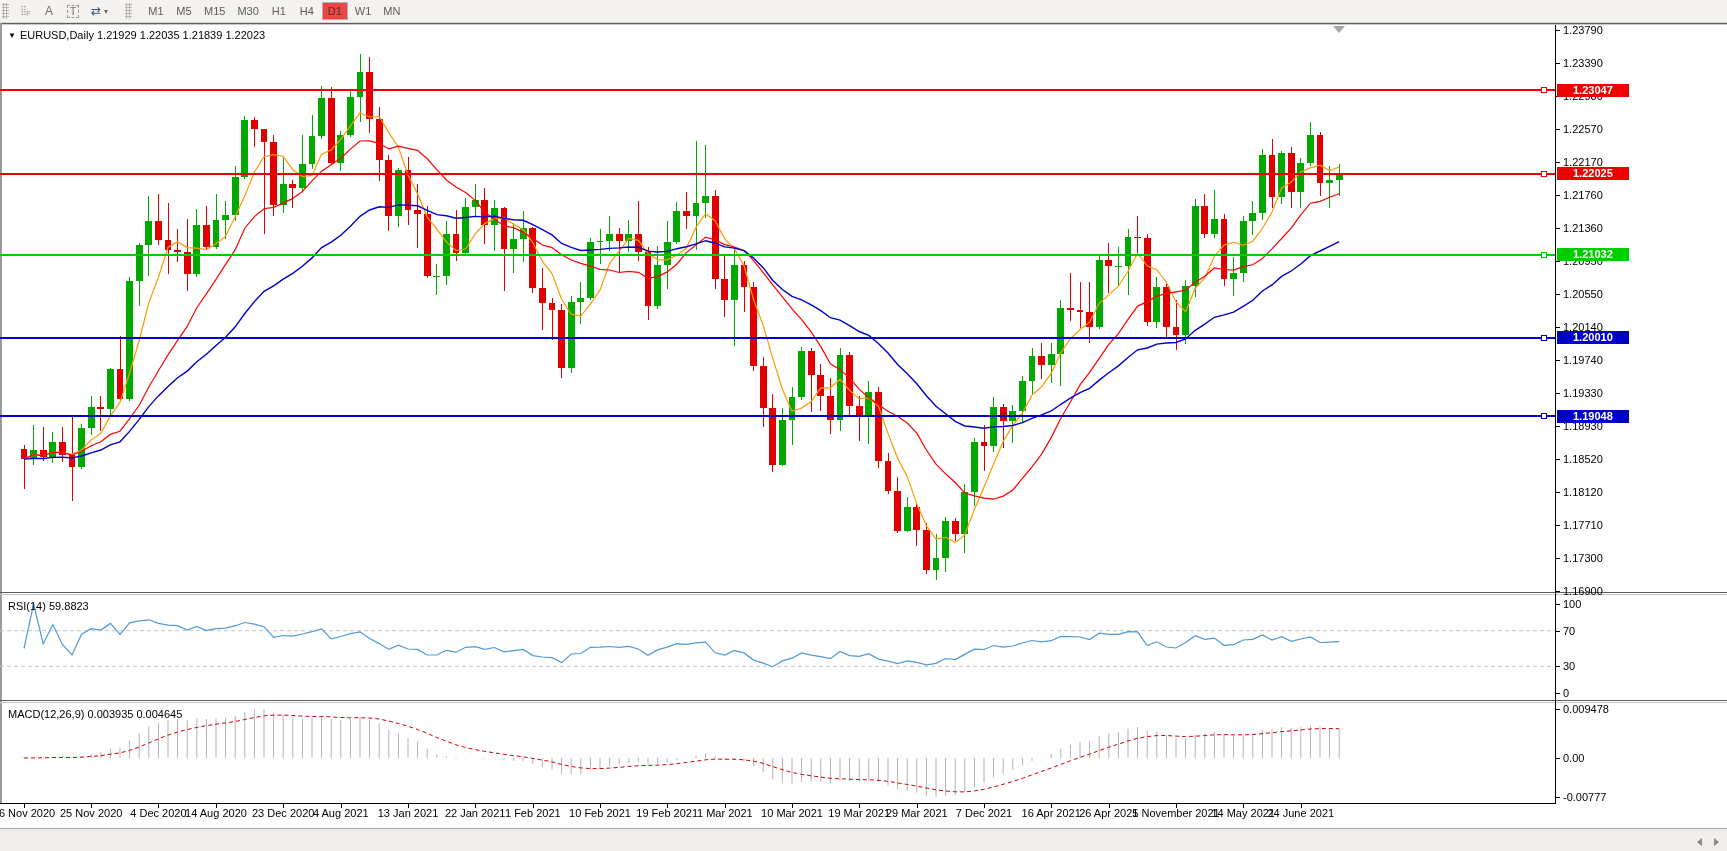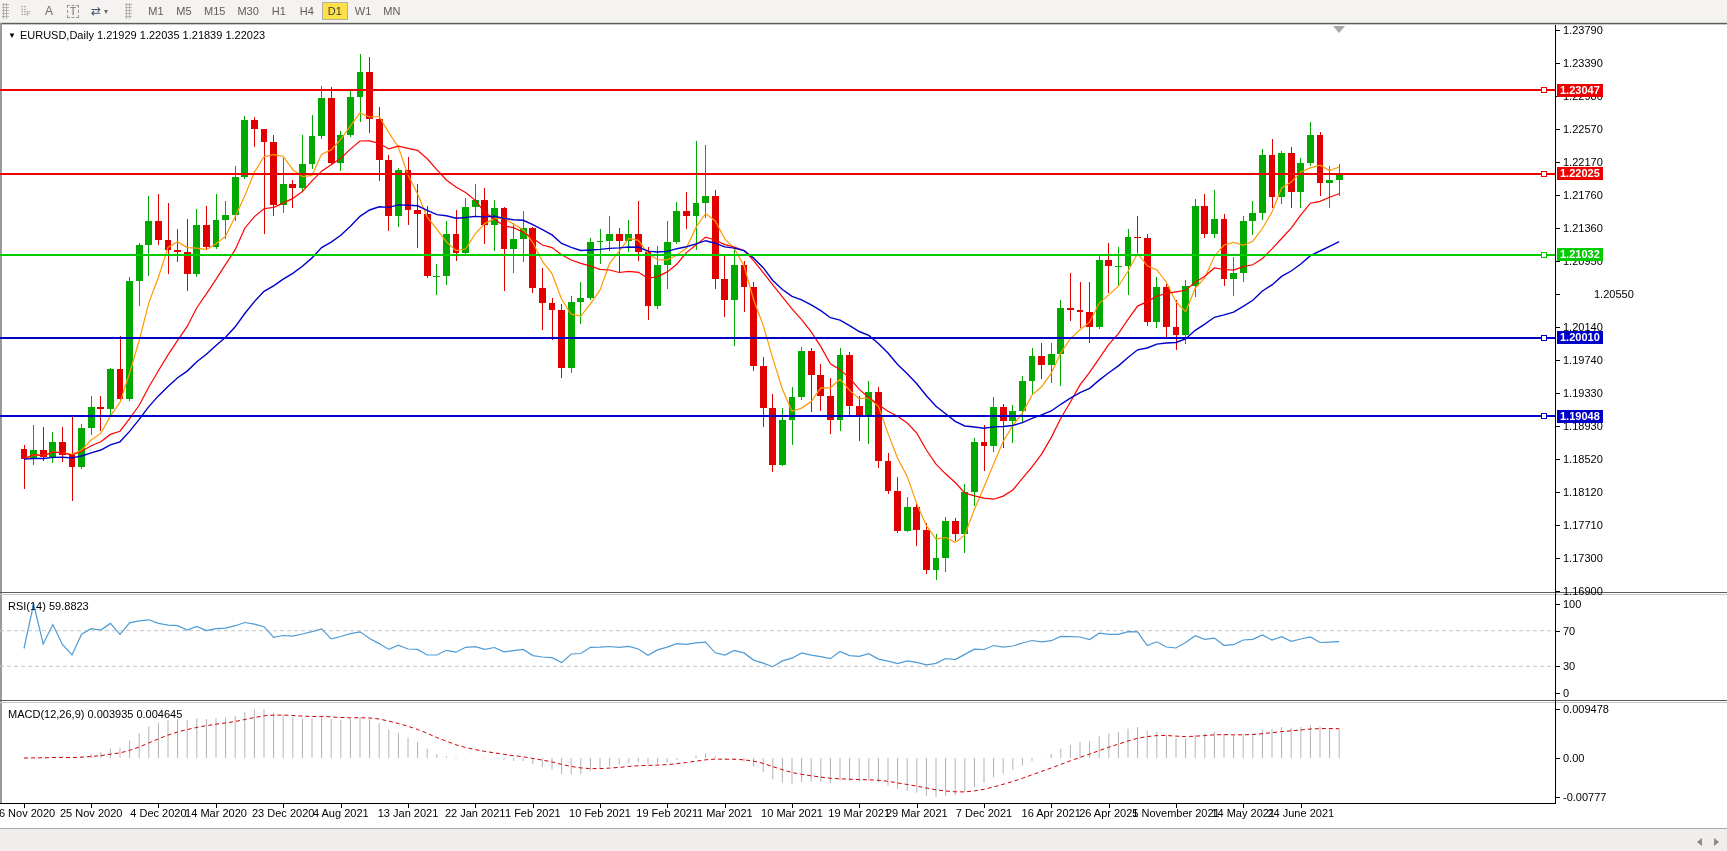--- a/index.html
+++ b/index.html
@@ -25,41 +25,41 @@
     padding:0;cursor:default;font-family:inherit;
   }
   .tool .boxT{border:1px dashed #9a9894;padding:0 2px;font-size:10px;line-height:11px;}
   .caret{font-size:8px;color:#6e6c68;width:10px;}
   .tfgroup{display:flex;align-items:center;margin-left:6px;}
   .tfbtn{
     min-width:26px;height:18px;margin:0 1px;padding:0 4px;
     background:transparent;border:1px solid transparent;
     color:#5f5d59;font-size:11px;font-family:inherit;cursor:default;
   }
-  .tfbtn.active{background:#fde047;border:1px solid #b3b1ad;color:#3c3a36;}
+  .tfbtn.active{background:#ef4444;border:1px solid #b3b1ad;color:#3c3a36;}
   
   .hline{position:absolute;left:0;width:1727px;height:1px;background:#8a8a8a;}
   .hline.dark{background:#5d5d5d;}
   .leftframe{position:absolute;left:0;top:23px;width:2px;height:780px;background:#9a9a9a;}
   #vaxis{position:absolute;left:1555px;top:25px;width:1px;height:778px;background:#000;}
   #dateline{position:absolute;left:0;top:803px;width:1556px;height:1px;background:#000;}
   
   .panelsvg{position:absolute;left:0;}
   #chart-title{
     position:absolute;left:8px;top:29px;z-index:5;color:#000;
     font-size:11px;letter-spacing:0;white-space:pre;
   }
   #chart-title .tri{font-size:8px;margin-right:4px;vertical-align:1px;}
   .paneltitle{position:absolute;left:8px;z-index:5;font-size:11px;color:#000;white-space:pre;}
   
   .axlabel{position:absolute;left:1563px;height:12px;line-height:12px;font-size:11px;color:#000;white-space:nowrap;}
   .axtick{position:absolute;left:1556px;width:4px;height:1px;background:#000;}
   .badge{
     position:absolute;left:1557px;height:13px;line-height:13px;
-    color:#fff;font-size:11px;font-weight:bold;padding:0 3px;white-space:nowrap;z-index:6;
+    color:#fff;font-size:11px;font-weight:bold;padding:0 16px;white-space:nowrap;z-index:6;
   }
   
   .datelabel{position:absolute;top:807px;font-size:11px;color:#000;transform:translateX(-50%);white-space:nowrap;}
   .datetick{position:absolute;top:803px;width:1px;height:5px;background:#000;}
   
   #barmarker{
     position:absolute;top:26px;width:0;height:0;z-index:4;
     border-left:6px solid transparent;border-right:6px solid transparent;
     border-top:7px solid #a8a8a8;
   }
@@ -595,21 +595,21 @@
     <div class="axlabel" style="top: 123.335px;">1.22570</div>
     <div class="axtick" style="top: 161.904px;"></div>
     <div class="axlabel" style="top: 155.904px;">1.22170</div>
     <div class="axtick" style="top: 195.287px;"></div>
     <div class="axlabel" style="top: 189.287px;">1.21760</div>
     <div class="axtick" style="top: 227.856px;"></div>
     <div class="axlabel" style="top: 221.856px;">1.21360</div>
     <div class="axtick" style="top: 261.239px;"></div>
     <div class="axlabel" style="top: 255.239px;">1.20950</div>
     <div class="axtick" style="top: 293.808px;"></div>
-    <div class="axlabel" style="top: 287.808px; margin-left: 31px;">1.20550</div>
+    <div class="axlabel" style="top: 287.808px;">1.20550</div>
     <div class="axtick" style="top: 327.192px;"></div>
     <div class="axlabel" style="top: 321.192px;">1.20140</div>
     <div class="axtick" style="top: 359.761px;"></div>
     <div class="axlabel" style="top: 353.761px;">1.19740</div>
     <div class="axtick" style="top: 393.144px;"></div>
     <div class="axlabel" style="top: 387.144px;">1.19330</div>
     <div class="axtick" style="top: 425.713px;"></div>
     <div class="axlabel" style="top: 419.713px;">1.18930</div>
     <div class="axtick" style="top: 459.096px;"></div>
     <div class="axlabel" style="top: 453.096px;">1.18520</div>
@@ -642,21 +642,21 @@
     <div class="axlabel" style="top: 791px;">-0.00777</div>
   </div>
 <div id="date-axis">
     <div class="datetick" style="left: 24px;"></div>
     <div class="datelabel" style="left: 24px;">16 Nov 2020</div>
     <div class="datetick" style="left: 91.2px;"></div>
     <div class="datelabel" style="left: 91.2px;">25 Nov 2020</div>
     <div class="datetick" style="left: 158.4px;"></div>
     <div class="datelabel" style="left: 158.4px;">4 Dec 2020</div>
     <div class="datetick" style="left: 216px;"></div>
-    <div class="datelabel" style="left: 216px;">14 Mar 2020</div>
+    <div class="datelabel" style="left: 216px;">14 Aug 2020</div>
     <div class="datetick" style="left: 283.2px;"></div>
     <div class="datelabel" style="left: 283.2px;">23 Dec 2020</div>
     <div class="datetick" style="left: 340.8px;"></div>
     <div class="datelabel" style="left: 340.8px;">4 Aug 2021</div>
     <div class="datetick" style="left: 408px;"></div>
     <div class="datelabel" style="left: 408px;">13 Jan 2021</div>
     <div class="datetick" style="left: 475.2px;"></div>
     <div class="datelabel" style="left: 475.2px;">22 Jan 2021</div>
     <div class="datetick" style="left: 532.8px;"></div>
     <div class="datelabel" style="left: 532.8px;">1 Feb 2021</div>

